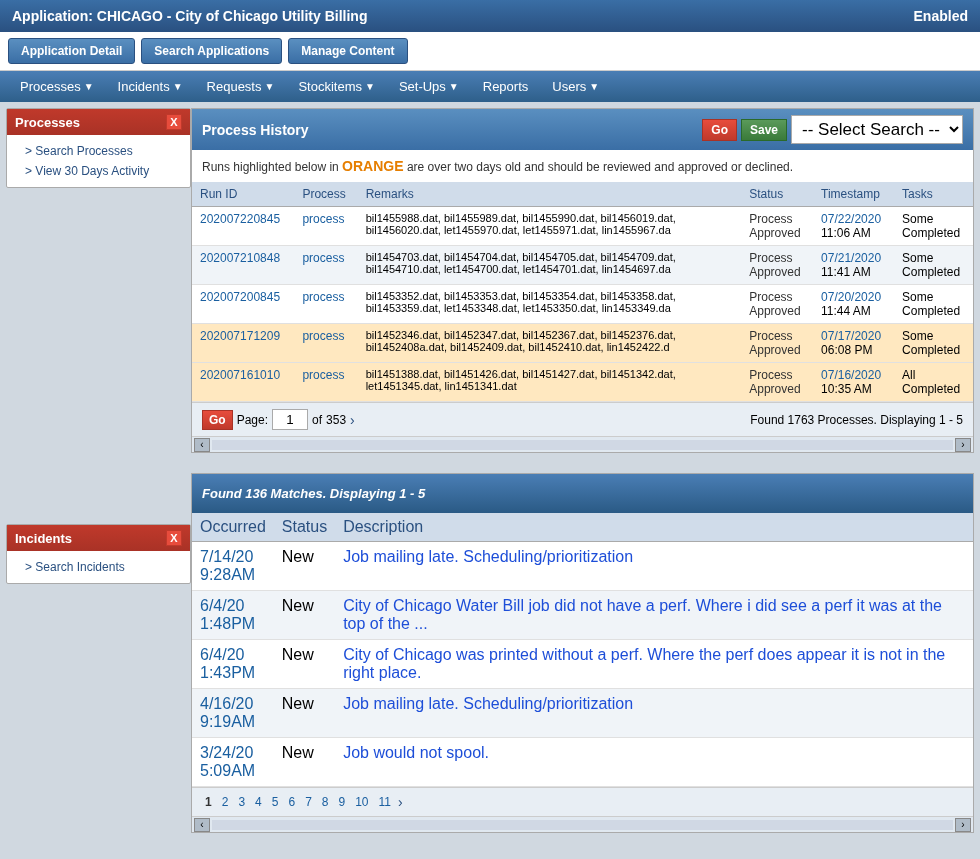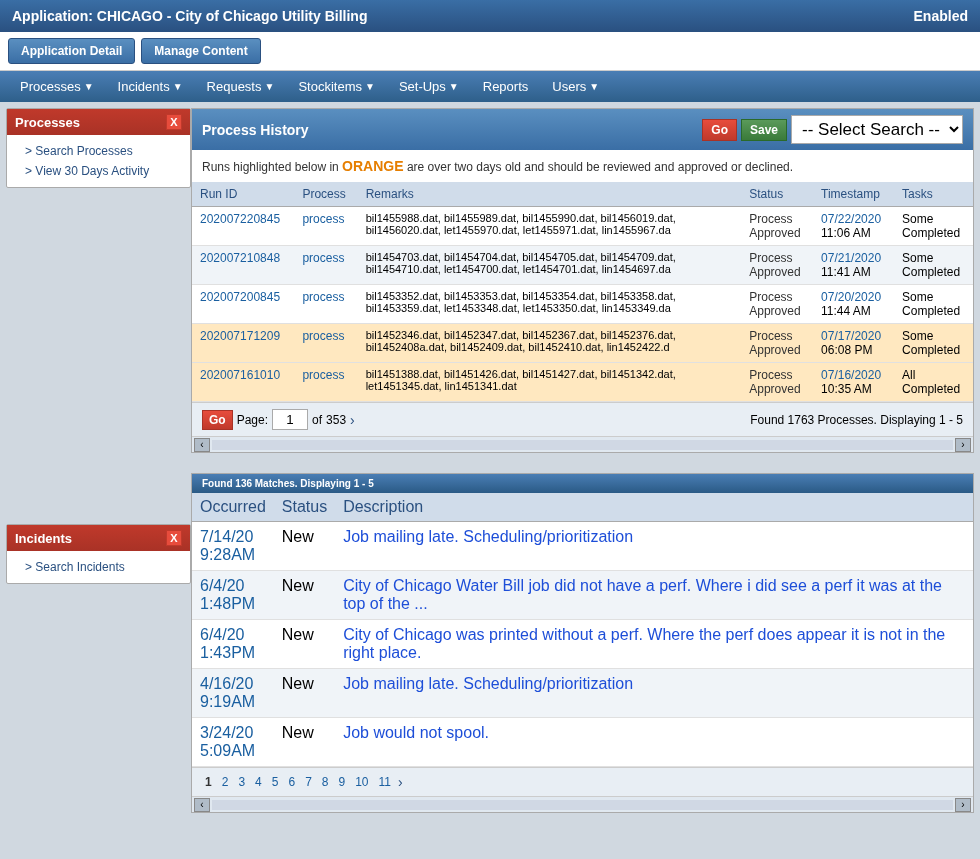--- a/index.html
+++ b/index.html
@@ -275,23 +275,24 @@
       flex: 1;
       background: #d0d8e4;
       height: 10px;
       margin: 0 2px;
     }
 
     
     .incidents-panel-header {
       background: linear-gradient(to bottom, #4a7eb5, #2a5a85);
       color: white;
-      padding: 4px 10px;
-      font-size: 10px;
-      font-weight: bold;
+      padding: 12px 10px;
+      font-size: 13px;
+      font-weight: bold;
+      font-style: italic;
     }
 
     .incident-table {
       width: 100%;
       border-collapse: collapse;
       font-size: 16px;
     }
     .incident-table th {
       background: #d0dcea;
       padding: 5px 8px;
@@ -334,20 +335,21 @@
 </head>
 <body>
 
 <div class="app-header">
   <span>Application: CHICAGO - City of Chicago Utility Billing</span>
   <span>Enabled</span>
 </div>
 
 <div class="tab-bar">
   <button class="tab-button">Application Detail</button>
+  <button class="tab-button">Search Applications</button>
   <button class="tab-button">Manage Content</button>
 </div>
 
 <div class="nav-menu">
   <div class="nav-item">
     <span>Processes</span>
     <span class="nav-arrow">▼</span>
   </div>
   <div class="nav-item">
     <span>Incidents</span>

